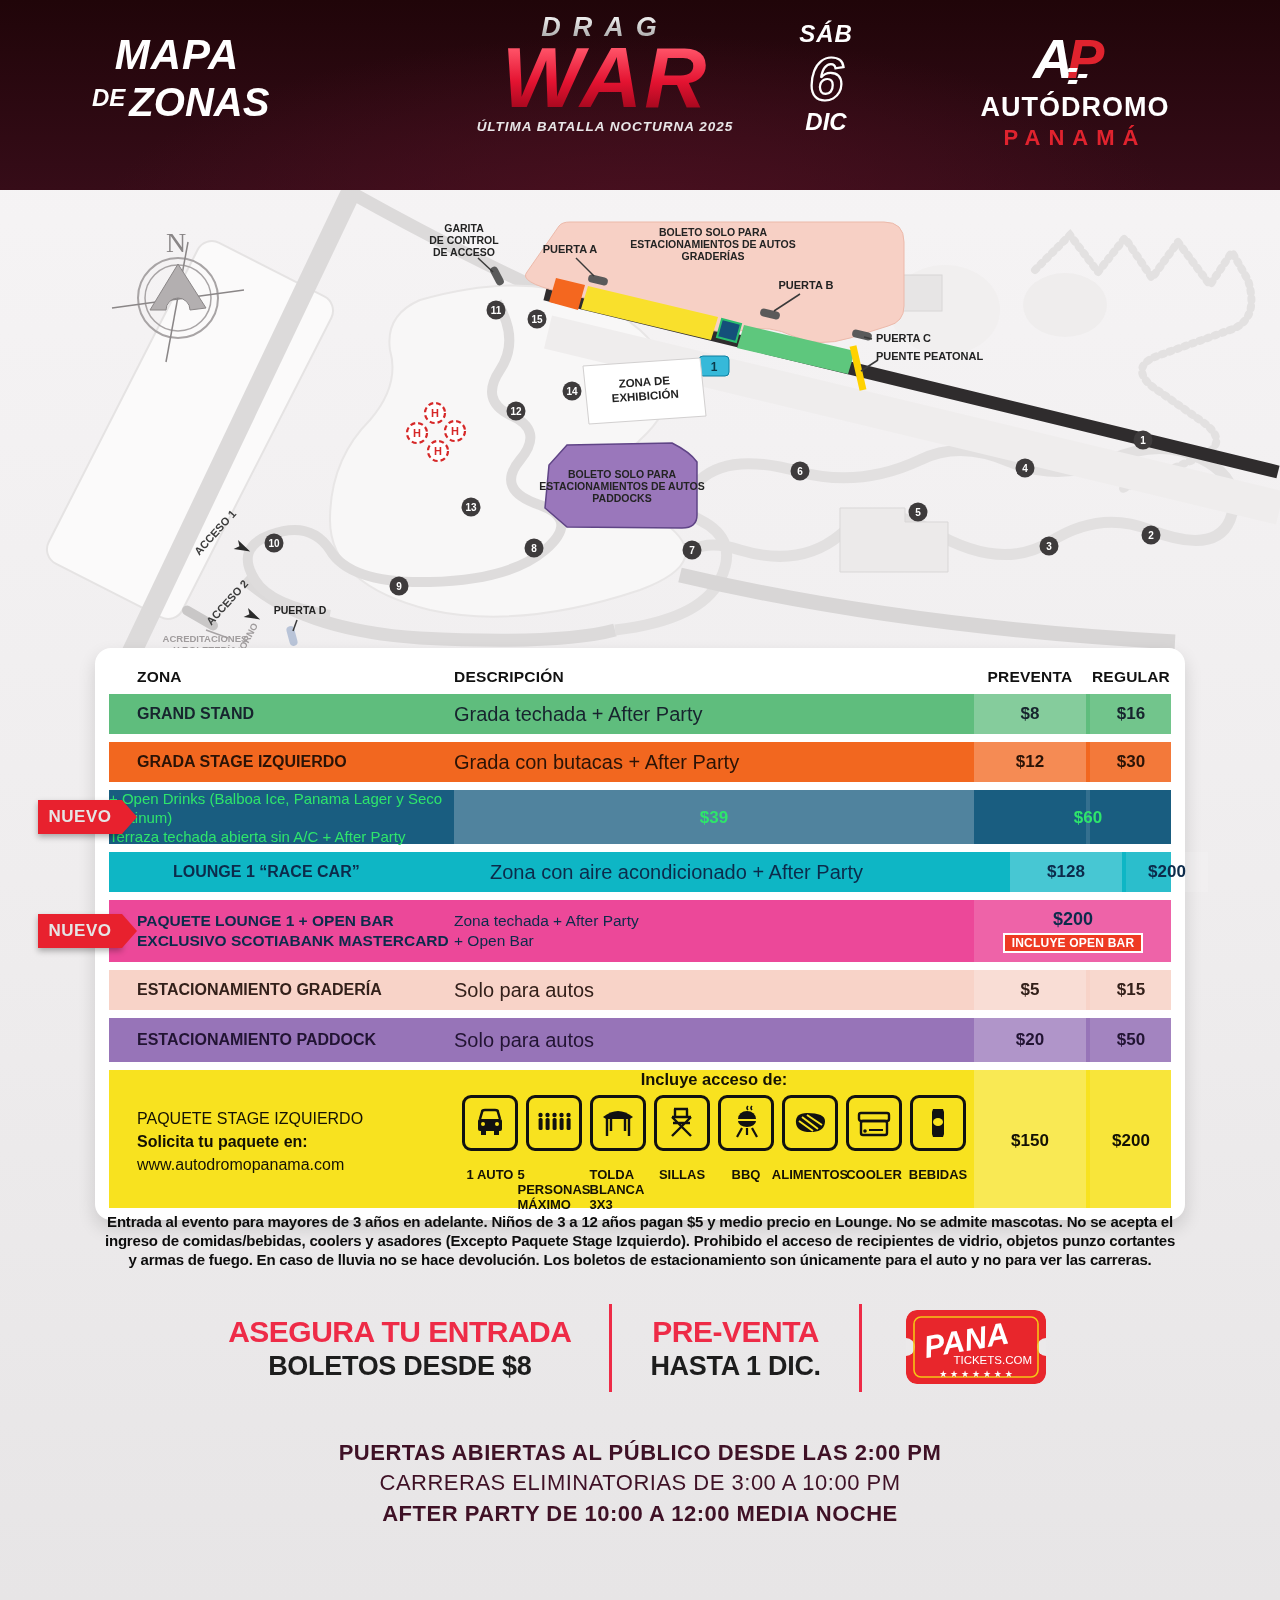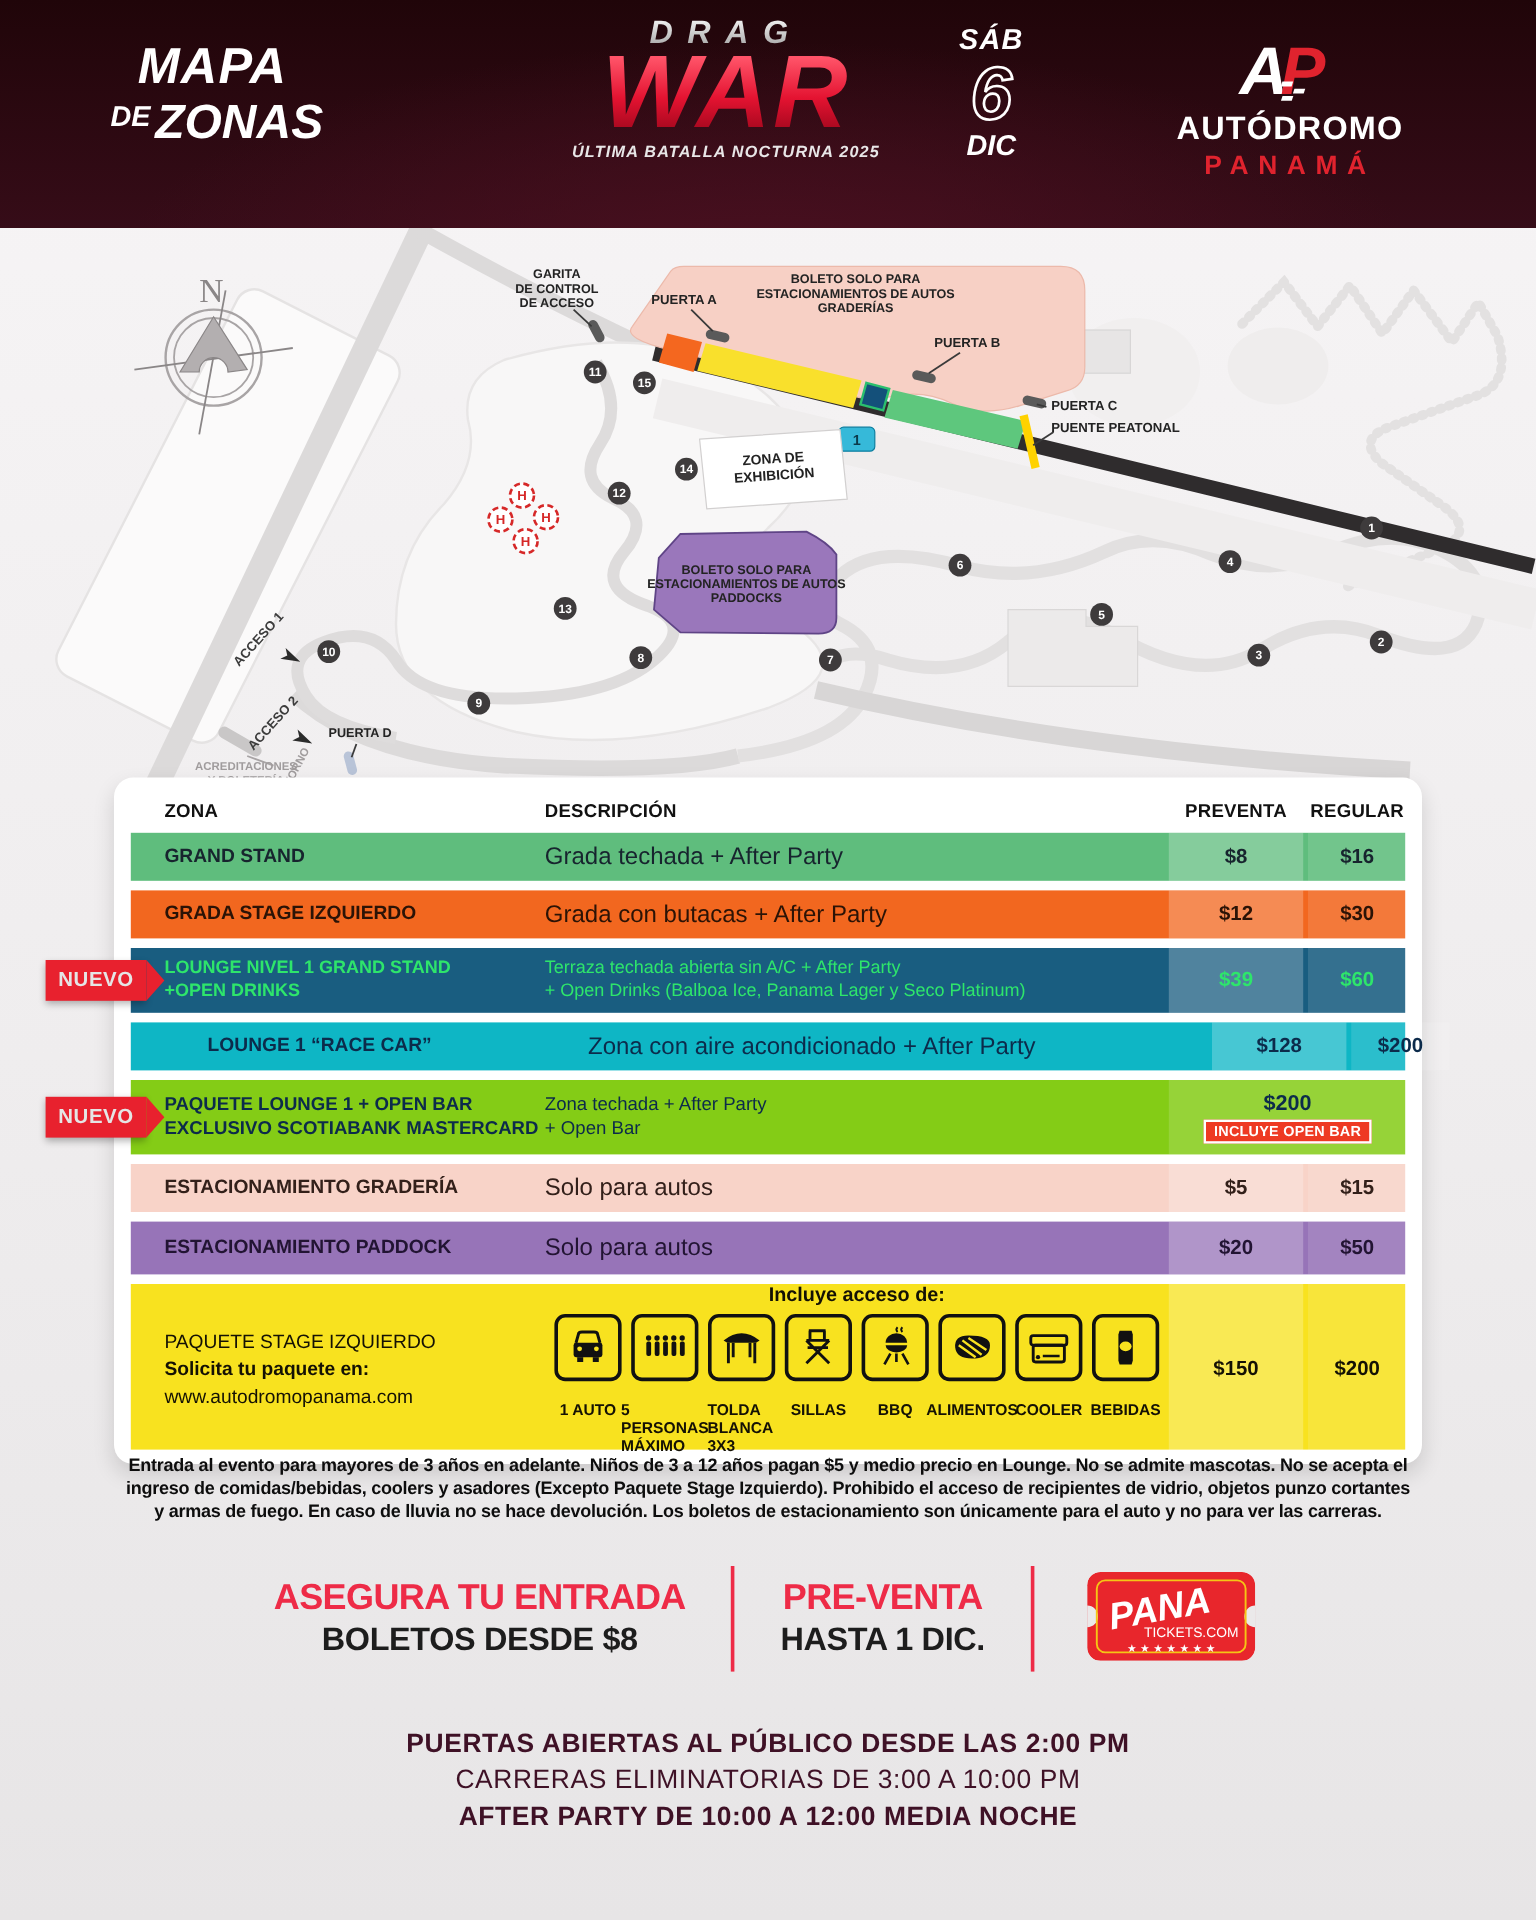--- a/index.html
+++ b/index.html
@@ -46,21 +46,21 @@
   .trow .c-desc{font-size:20px;font-weight:500;}
   .cellp{align-self:stretch;display:flex;flex-direction:column;align-items:center;justify-content:center;
          font-size:17px;font-weight:600;}
   .ov1{background:rgba(255,255,255,.24);}
   .ov2{background:rgba(255,255,255,.12);}
   .r-green{background:#5fbd7d;color:#17242e;height:40px;}
   .r-orange{background:#f2671f;color:#2b1306;height:40px;}
   .r-navy{background:#195d80;color:#2ee56b;height:54px;}
   .r-navy .c-zone,.r-navy .c-desc{font-size:15px;line-height:1.25;}
   .r-teal{background:#0eb6c5;color:#0c2b4b;height:40px;padding-left:36px;}
-  .r-teal2{background:#84cc16;color:#0c2b4b;height:62px;grid-template-columns:345px 520px 198px;}
+  .r-teal2{background:#ec4899;color:#0c2b4b;height:62px;grid-template-columns:345px 520px 198px;}
   .r-teal2 .c-zone,.r-teal2 .c-desc{font-size:15.5px;line-height:1.3;}
   .r-pink{background:#f8d3c8;color:#33201a;height:40px;}
   .r-purple{background:#9774b8;color:#221433;height:44px;}
   .r-yellow{background:#f8e21f;color:#141104;height:138px;grid-template-columns:345px 520px 112px 4px 82px;margin-bottom:0;}
   .zbold{font-weight:800;}
   .openbar-badge{margin-top:3px;background:#ee3a23;border:2px solid #fff;color:#fff;font-weight:800;
                  font-size:12px;padding:1px 7px;letter-spacing:.2px;white-space:nowrap;}
   .nuevo{position:absolute;left:-57px;width:84px;height:34px;background:#e8212e;color:#e5e5e5;
          display:flex;align-items:center;justify-content:center;font-weight:900;
          font-size:17px;letter-spacing:.5px;box-shadow:0 3px 6px rgba(0,0,0,.3);}
@@ -329,27 +329,23 @@
 
     <div class="trow r-orange">
       <div class="c-zone">GRADA STAGE IZQUIERDO</div>
       <div class="c-desc">Grada con butacas + After Party</div>
       <div class="cellp ov1">$12</div>
         <div></div>
       <div class="cellp ov2">$30</div>
     </div>
 
     <div class="trow r-navy">
-      <div class="c-zone">
-        <div>LOUNGE NIVEL 1 GRAND STAND</div>
-        <div>+OPEN DRINKS</div>
-      </div>
       <div class="c-desc">
+        <div>+ Open Drinks (Balboa Ice, Panama Lager y Seco Platinum)</div>
         <div>Terraza techada abierta sin A/C + After Party</div>
-        <div>+ Open Drinks (Balboa Ice, Panama Lager y Seco Platinum)</div>
       </div>
       <div class="cellp ov1">$39</div>
         <div></div>
       <div class="cellp ov2">$60</div>
     </div>
 
     <div class="trow r-teal">
       <div class="c-zone">LOUNGE 1 “RACE CAR”</div>
       <div class="c-desc">Zona con aire acondicionado + After Party</div>
       <div class="cellp ov1">$128</div>

